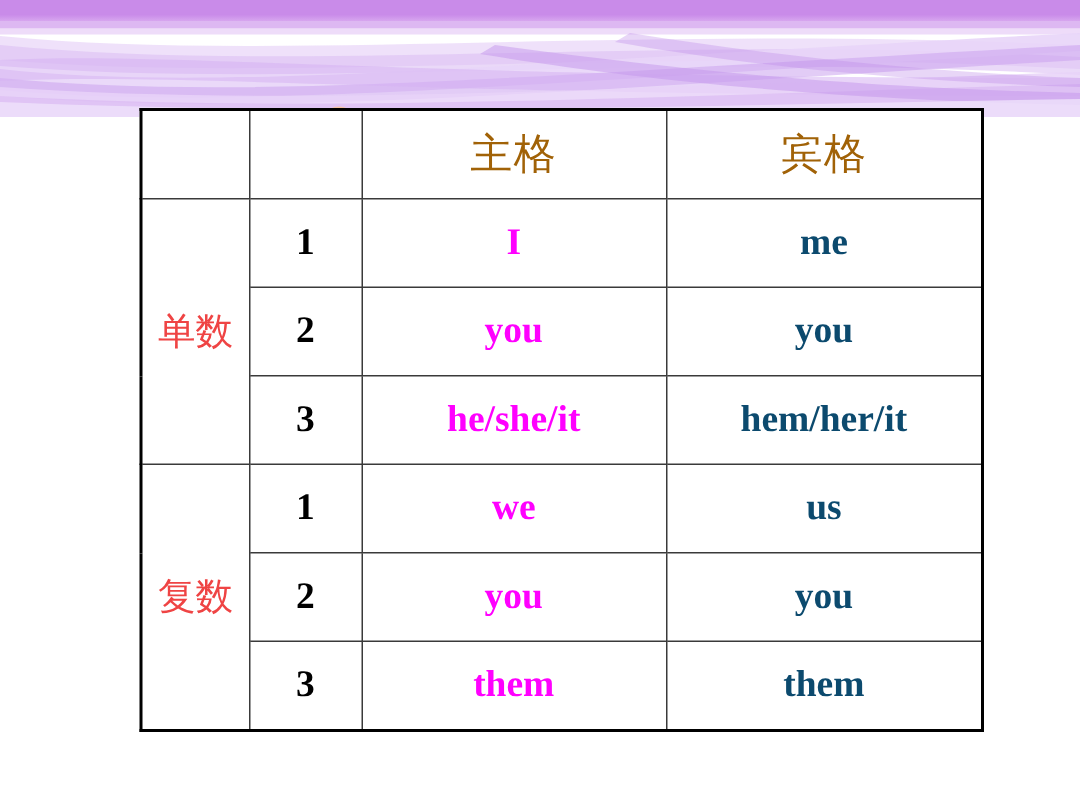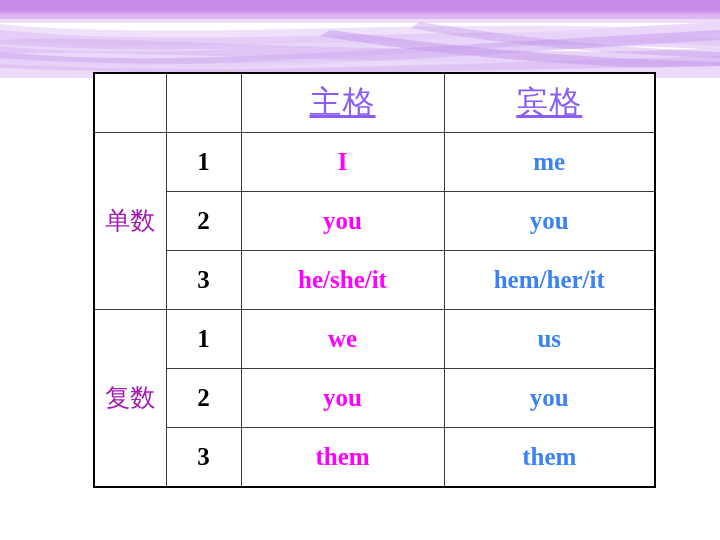--- a/index.html
+++ b/index.html
@@ -87,50 +87,49 @@
   col.c1 { width: 72px; }
   col.c2 { width: 75px; }
   col.c3 { width: 203px; }
   col.c4 { width: 211px; }
 
   .hdr-row td { height: 58px; }
   .data-row td { height: 58px; }
 
   .cn-head {
     font-family: "DejaVu Sans", "Liberation Sans", sans-serif;
-    font-size: 32px;
+    font-size: 28px;
     font-weight: 400;
-    color: #8b5cf6;
+    color: #a16207;
     letter-spacing: 1px;
-    text-decoration: underline;
   }
   .cn-group {
     font-family: "DejaVu Sans", "Liberation Sans", sans-serif;
     font-size: 25px;
     font-weight: 400;
-    color: #a21caf;
+    color: #ef4444;
     line-height: 1.22;
   }
   .num-cell {
     font-family: "Liberation Serif", "DejaVu Serif", serif;
     font-size: 25px;
     font-weight: bold;
     color: #000000;
   }
   .subject-cell {
     font-family: "Liberation Serif", "DejaVu Serif", serif;
     font-size: 25px;
     font-weight: bold;
     color: #ff00ff;
   }
   .object-cell {
     font-family: "Liberation Serif", "DejaVu Serif", serif;
     font-size: 25px;
     font-weight: bold;
-    color: #3b82f6;
+    color: #0c4a6e;
   }
   .empty-cell { }
 </style>
 </head>
 <body>
 
 <div id="slide">
 
   <div class="banner">
     <svg width="720" height="78" viewBox="0 0 720 78" xmlns="http://www.w3.org/2000/svg">

